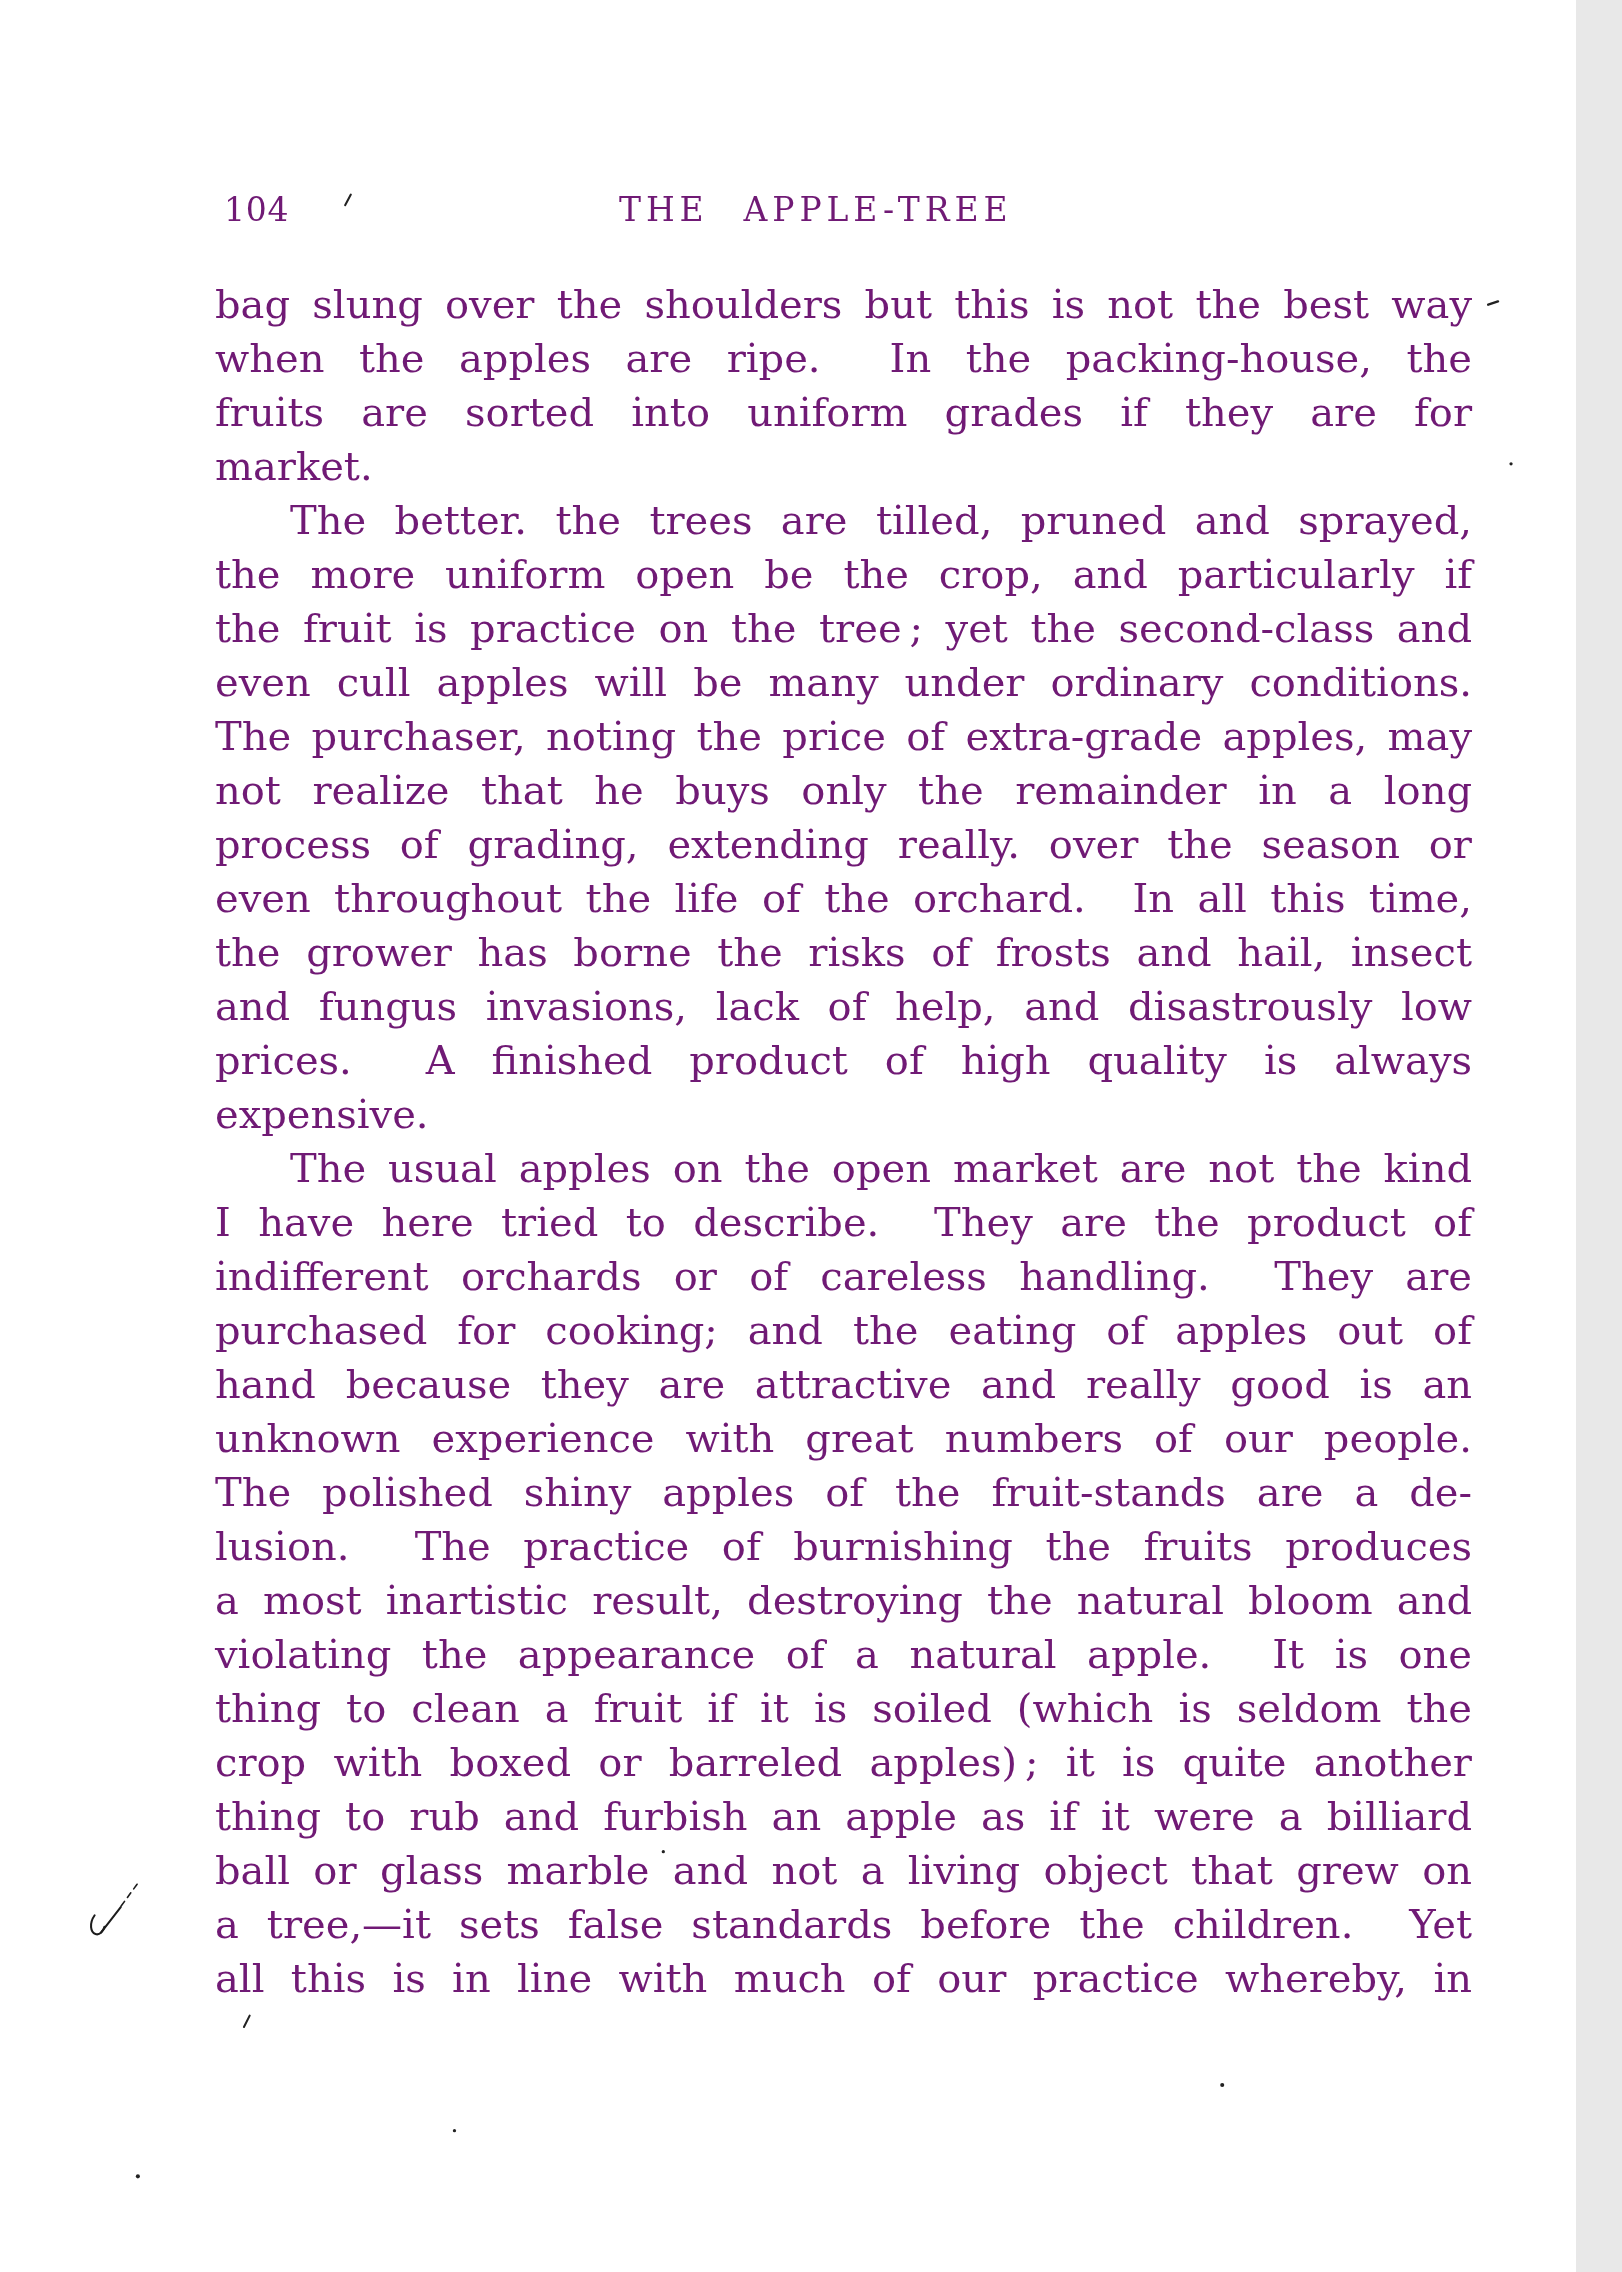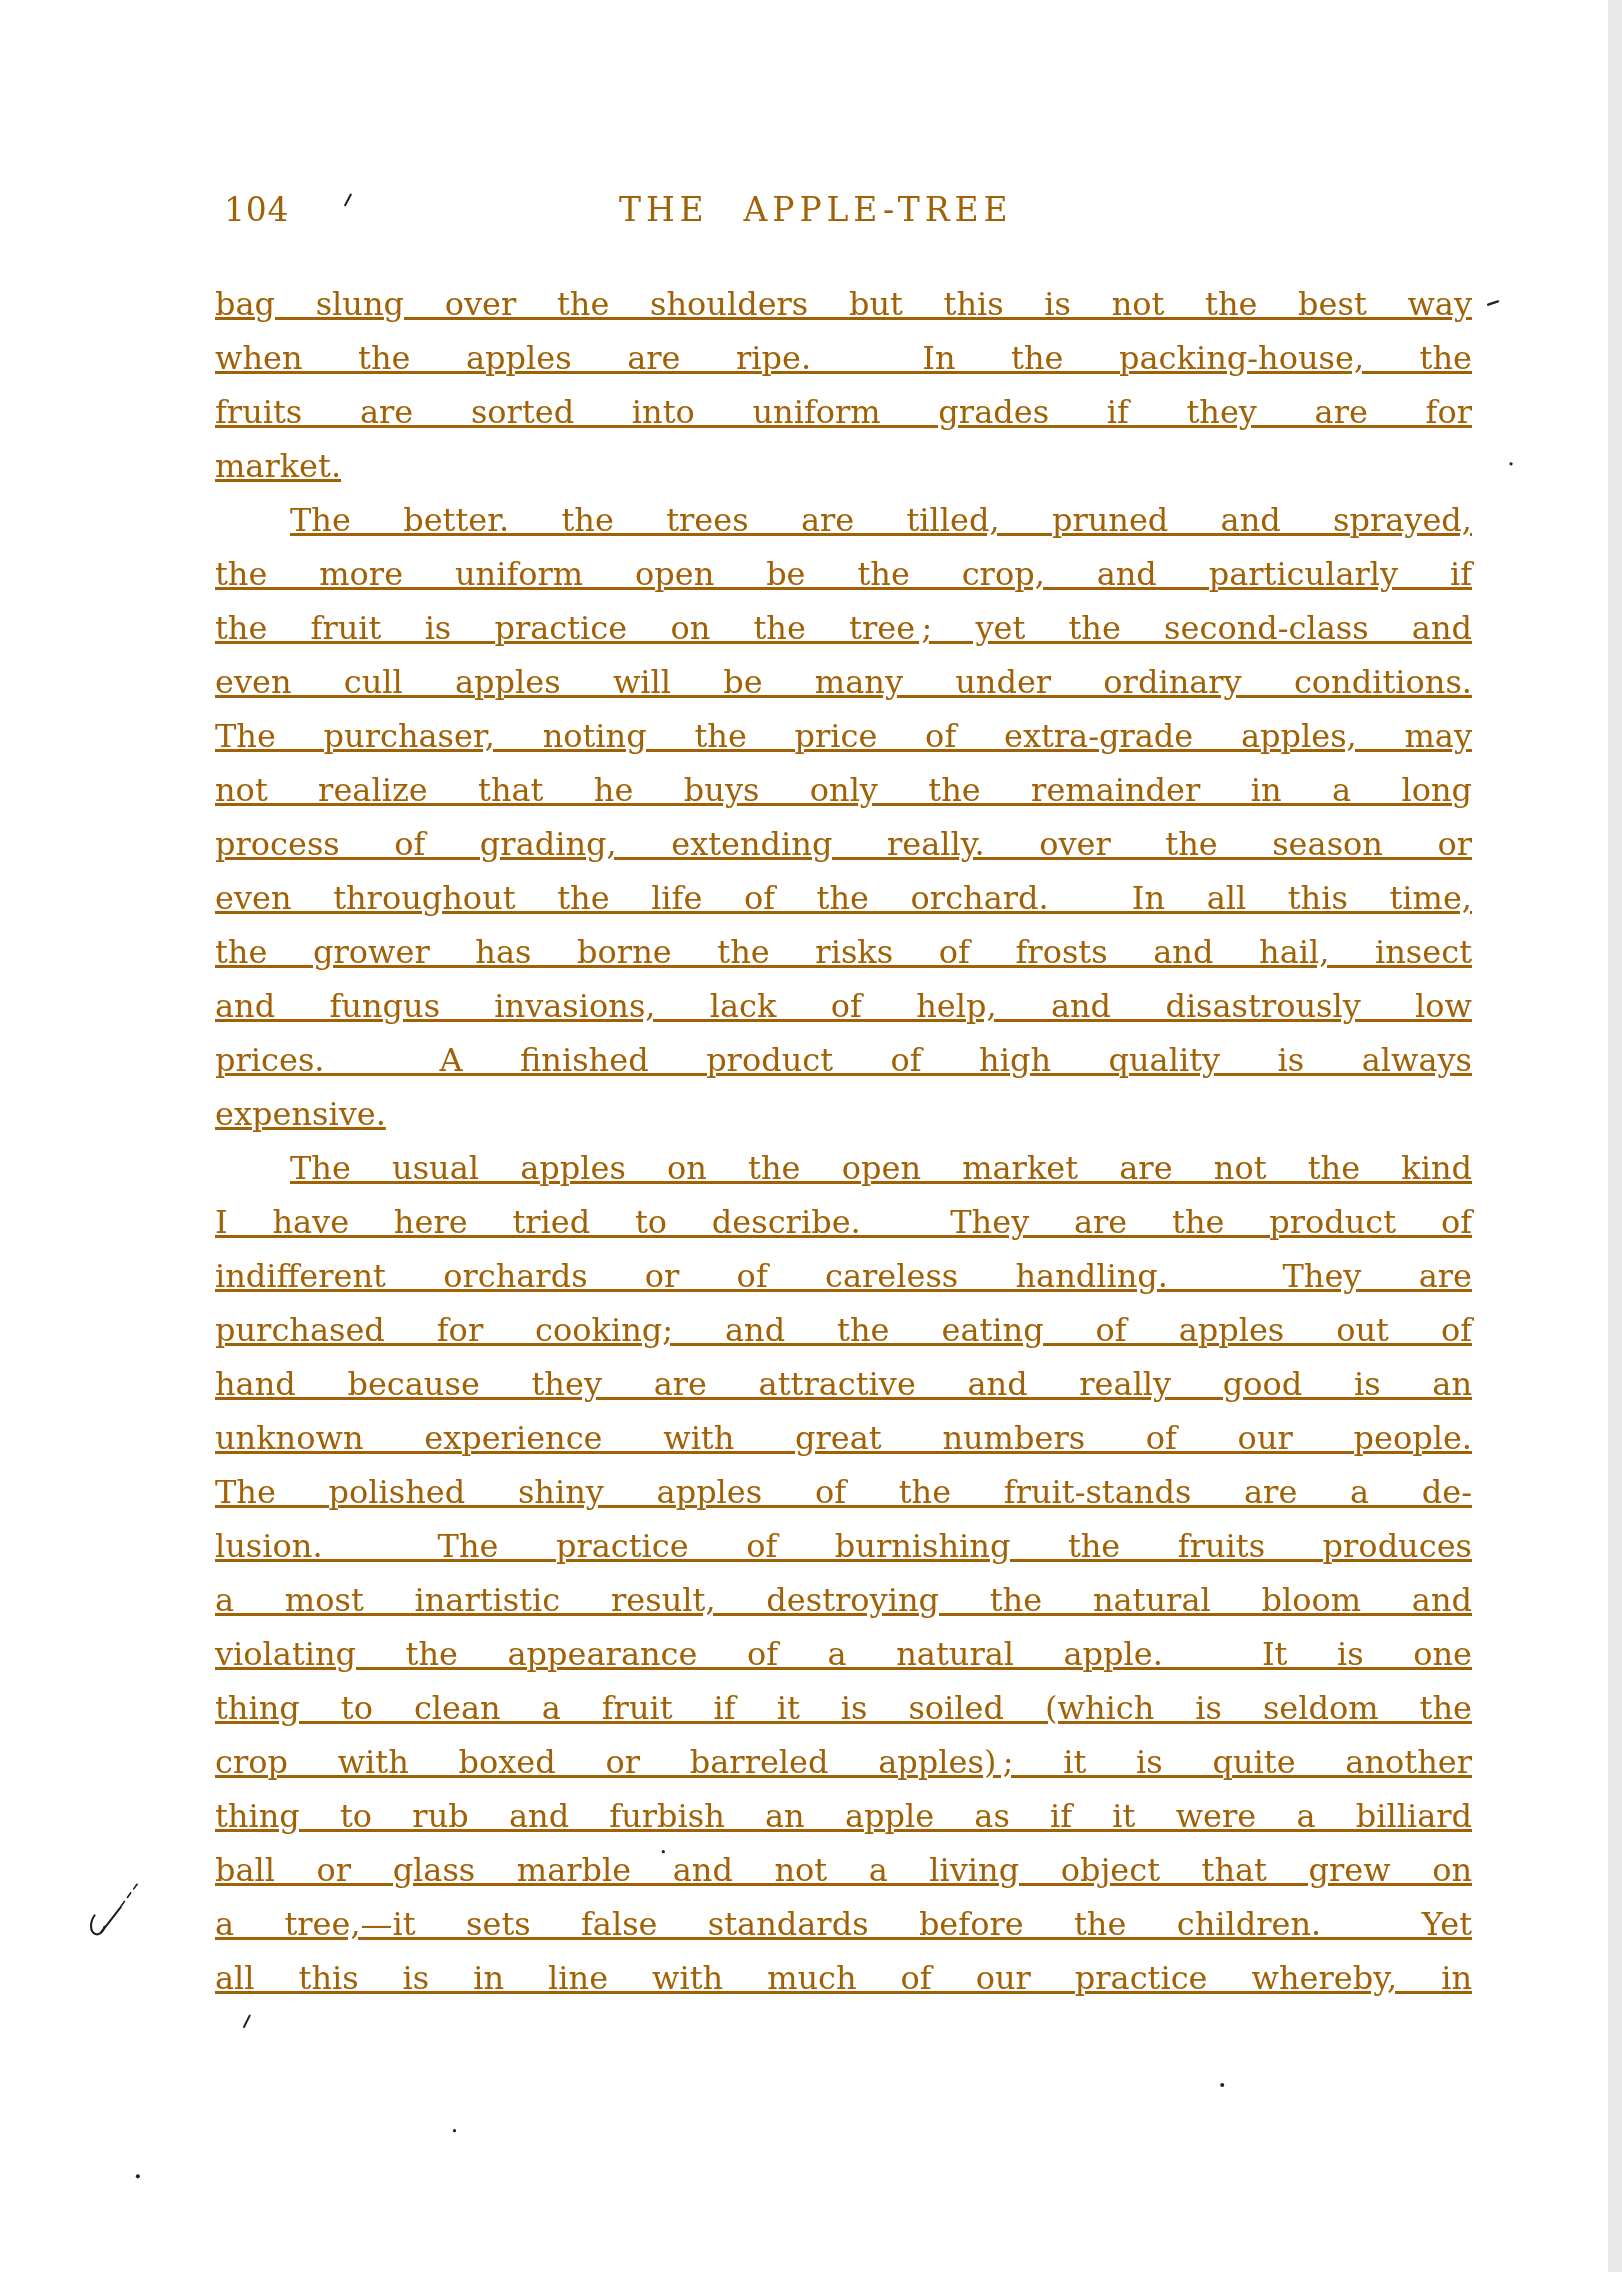--- a/index.html
+++ b/index.html
@@ -7,22 +7,21 @@
     padding: 0;
     background: #e8e8e8;
   }
   .page {
     position: relative;
     width: 1576px;
     height: 2273px;
     background: #ffffff;
     overflow: hidden;
     font-family: "DejaVu Serif", "Liberation Serif", serif;
-    color: #a16207;
-    padding-left: 32px;
+    color: #701a75;
   }
   .page-number {
     position: absolute;
     left: 224px;
     top: 193px;
     font-size: 33px;
     line-height: 1;
     letter-spacing: 0.8px;
   }
   .running-title {
@@ -33,24 +32,23 @@
     line-height: 1;
     letter-spacing: 4.9px;
     word-spacing: 19.6px;
     white-space: nowrap;
   }
   .body-text {
     position: absolute;
     left: 215px;
     top: 277px;
     width: 1257px;
-    font-size: 32px;
+    font-size: 40px;
     line-height: 54px;
     text-align: justify;
-    text-decoration: underline;
   }
   .line {
     text-align: justify;
     text-align-last: justify;
     white-space: normal;
     height: 54px;
     overflow: visible;
   }
   .line.ind { text-indent: 75px; }
   .line.noj { text-align-last: left; }

